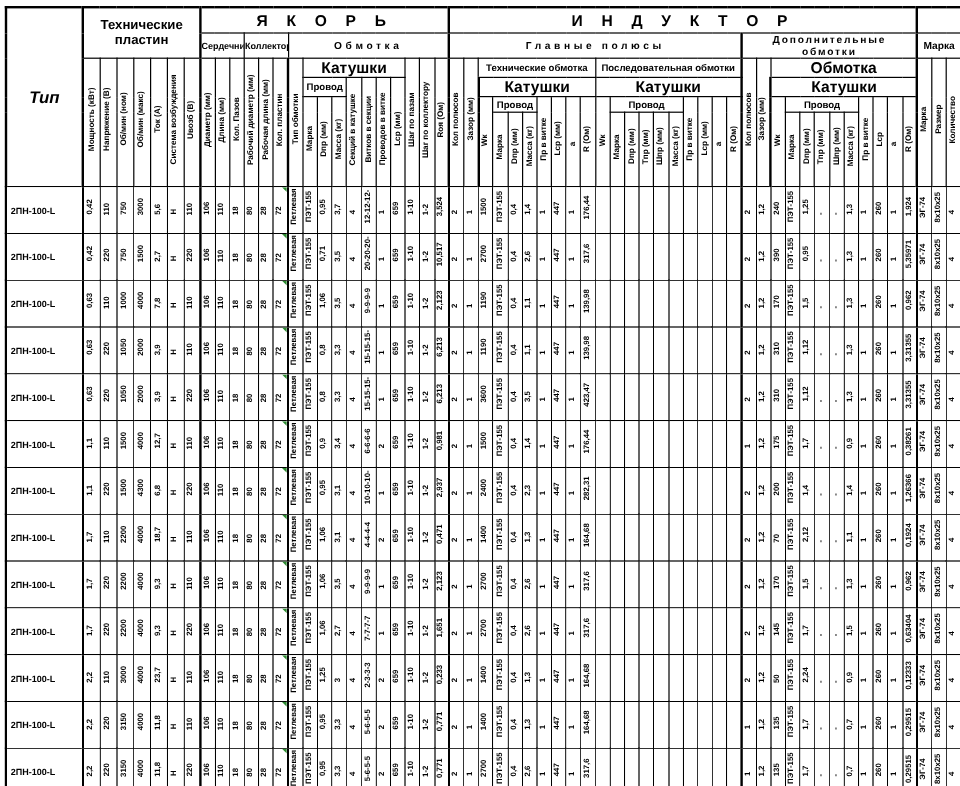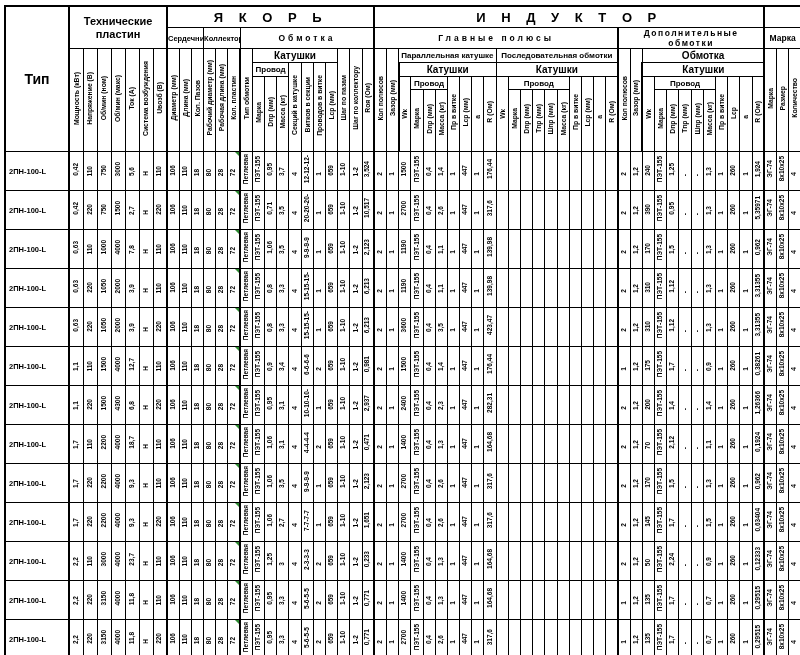--- a/index.html
+++ b/index.html
@@ -25,22 +25,22 @@
   .hr4 th{height:13px;}
   .hr5 th{height:12px;}
   .hr6 th{height:61px;}
   .big{font-size:13px;letter-spacing:6px;}
   .grp{font-size:8.5px;}
   .grp-s{font-size:7.5px;}
   .sp2{letter-spacing:3px;}
   .sp1{letter-spacing:1.5px;}
   .t2{font-size:11px;line-height:1.15;}
   .sub{font-size:8px;}
-  .kat{font-size:10px;}
-  .type-h{font-size:14px;}
+  .kat{font-size:13px;}
+  .type-h{font-size:14px;font-style:italic;}
   td.type{font-size:7.5px;text-align:left;padding-left:3px;white-space:nowrap;}
   td{position:relative;}
   td.note::after{content:"";position:absolute;top:0;right:0;width:0;height:0;
      border-top:4px solid #2e8b32;border-left:4px solid transparent;}
 </style>
 </head>
 <body>
 
 <div id="wrap">
 <table>
@@ -136,21 +136,21 @@
       <th rowspan="4"><span class="v">Рабочий диаметр (мм)</span></th>
       <th rowspan="4"><span class="v">Рабочая длина (мм)</span></th>
       <th rowspan="4"><span class="v">Кол. пластин</span></th>
       <th rowspan="4" class="bl"><span class="v">Тип обмотки</span></th>
       <th colspan="7" class="kat">Катушки</th>
       <th rowspan="4"><span class="v">Шаг по пазам</span></th>
       <th rowspan="4"><span class="v">Шаг по коллектору</span></th>
       <th rowspan="4"><span class="v">Rоя (Ом)</span></th>
       <th rowspan="4" class="bl"><span class="v">Кол полюсов</span></th>
       <th rowspan="4"><span class="v">Зазор (мм)</span></th>
-      <th colspan="8" class="sub">Параллельная катушке</th>
+      <th colspan="8" class="sub">Технические обмотка</th>
       <th colspan="10" class="sub">Последовательная обмотки</th>
       <th rowspan="4" class="bl"><span class="v">Кол полюсов</span></th>
       <th rowspan="4"><span class="v">Зазор (мм)</span></th>
       <th colspan="10" class="kat">Обмотка</th>
       <th rowspan="4" class="bl"><span class="v">Марка</span></th>
       <th rowspan="4"><span class="v">Размер</span></th>
       <th rowspan="4"><span class="v">Количество</span></th>
     </tr>
     <tr class="hr4">
       <th colspan="3" class="sub">Провод</th>

